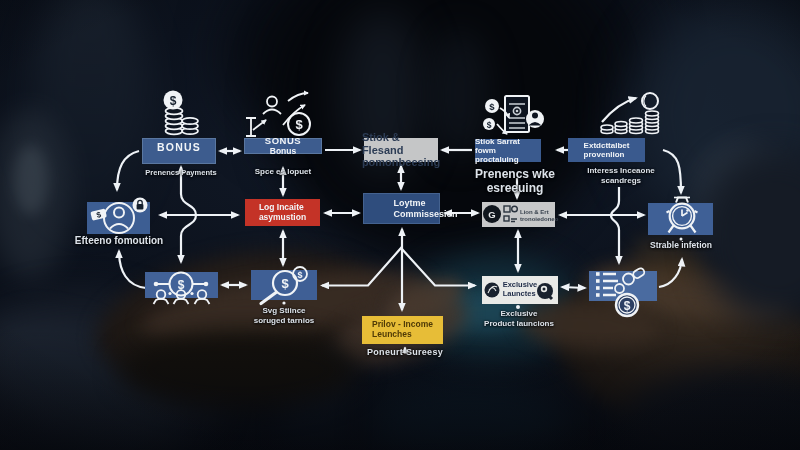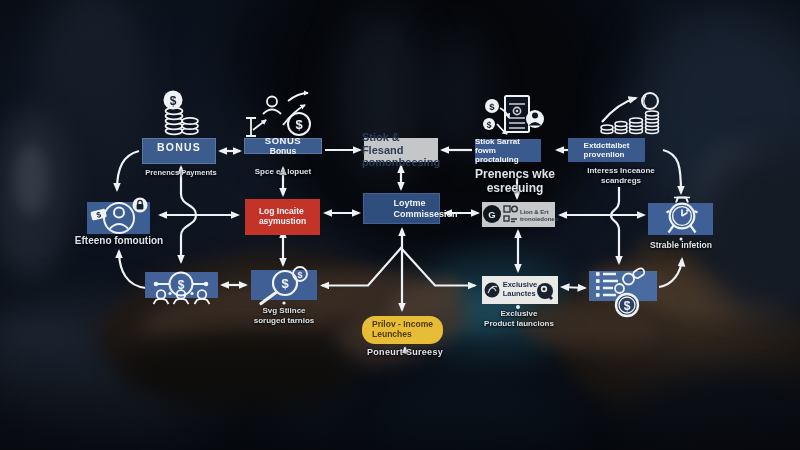--- a/index.html
+++ b/index.html
@@ -107,29 +107,29 @@
 
 <div class="box" style="left:142px;top:138px;width:74px;height:26px;background:#3d5c8e;border:1px solid #5a77a0;font-size:10.5px;letter-spacing:1.2px;padding-bottom:7px;">BONUS</div>
 <div class="box" style="left:244px;top:138px;width:78px;height:16px;background:#3d5c8e;border:1px solid #5a77a0;">
   <div style="font-size:9.5px;letter-spacing:0.5px;">SONUS</div>
   <div style="font-size:8.5px;margin-top:0px;">Bonus</div>
 </div>
 <div class="box" style="left:364px;top:138px;width:74px;height:24px;background:#c5c6c7;color:#2c3c55;font-size:11px;">Stiok &amp; Flesand<br>pomonbeesing</div>
 <div class="box" style="left:475px;top:139px;width:66px;height:23px;background:#3a5a8e;font-size:8px;">Stiok Sarrat<br>fowm proctaluing</div>
 <div class="box" style="left:568px;top:138px;width:77px;height:24px;background:#3a5a8e;font-size:8px;">Extdcttalbet<br>provenlion</div>
 <div class="box" style="left:87px;top:202px;width:63px;height:32px;background:#3d5e93;"></div>
-<div class="box" style="left:245px;top:199px;width:75px;height:36px;background:#c43327;font-size:8.5px;">Log Incaite<br>asymustion</div>
+<div class="box" style="left:245px;top:199px;width:75px;height:27px;background:#c43327;font-size:8.5px;">Log Incaite<br>asymustion</div>
 <div class="box" style="left:363px;top:193px;width:77px;height:31px;background:#2f4d7d;border:1px solid #44628f;font-size:9px;padding-left:48px;">Loytme<br>Commissesion</div>
 <div class="box" style="left:482px;top:202px;width:73px;height:25px;background:#c7c8c9;"></div>
 <div class="box" style="left:648px;top:203px;width:65px;height:32px;background:#3f6096;"></div>
 <div class="box" style="left:145px;top:272px;width:73px;height:26px;background:#426298;"></div>
 <div class="box" style="left:251px;top:270px;width:66px;height:30px;background:#3f5f95;"></div>
 <div class="box" style="left:482px;top:276px;width:76px;height:28px;background:#e9eae7;color:#1e2b47;font-size:7.5px;">Exclusive<br>Launctes</div>
 <div class="box" style="left:589px;top:271px;width:68px;height:30px;background:#4a6ba0;"></div>
-<div class="box" style="left:362px;top:316px;width:81px;height:28px;background:#e7bd37;color:#4f3a06;font-size:8.5px;border-radius:13px;">Prilov - Income<br>Leunches</div>
+<div class="box" style="left:362px;top:316px;width:81px;height:28px;background:#e7bd37;color:#4f3a06;font-size:8.5px;">Prilov - Income<br>Leunches</div>
 
 <div class="cap" style="left:116px;top:168px;width:130px;font-size:7.5px;">Prenencs Payments</div>
 <div class="cap" style="left:233px;top:167px;width:100px;font-size:8px;">Spce es lopuet</div>
 <div class="cap" style="left:450px;top:167px;width:130px;font-size:12px;">Prenencs wke esreeuing</div>
 <div class="cap" style="left:566px;top:166px;width:110px;font-size:8px;">Interess Inceaone<br>scandregs</div>
 <div class="cap" style="left:59px;top:235px;width:120px;font-size:10px;">Efteeno fomoution</div>
 <div class="cap" style="left:626px;top:240px;width:110px;font-size:8.5px;">Strable infetion</div>
 <div class="cap" style="left:224px;top:306px;width:120px;font-size:8px;">Svg Stiince<br>soruged tarnios</div>
 <div class="cap" style="left:459px;top:309px;width:120px;font-size:8px;">Exclusive<br>Product launcions</div>
 <div class="cap" style="left:345px;top:347px;width:120px;font-size:9px;letter-spacing:.3px;">Poneurt Sureesy</div>

